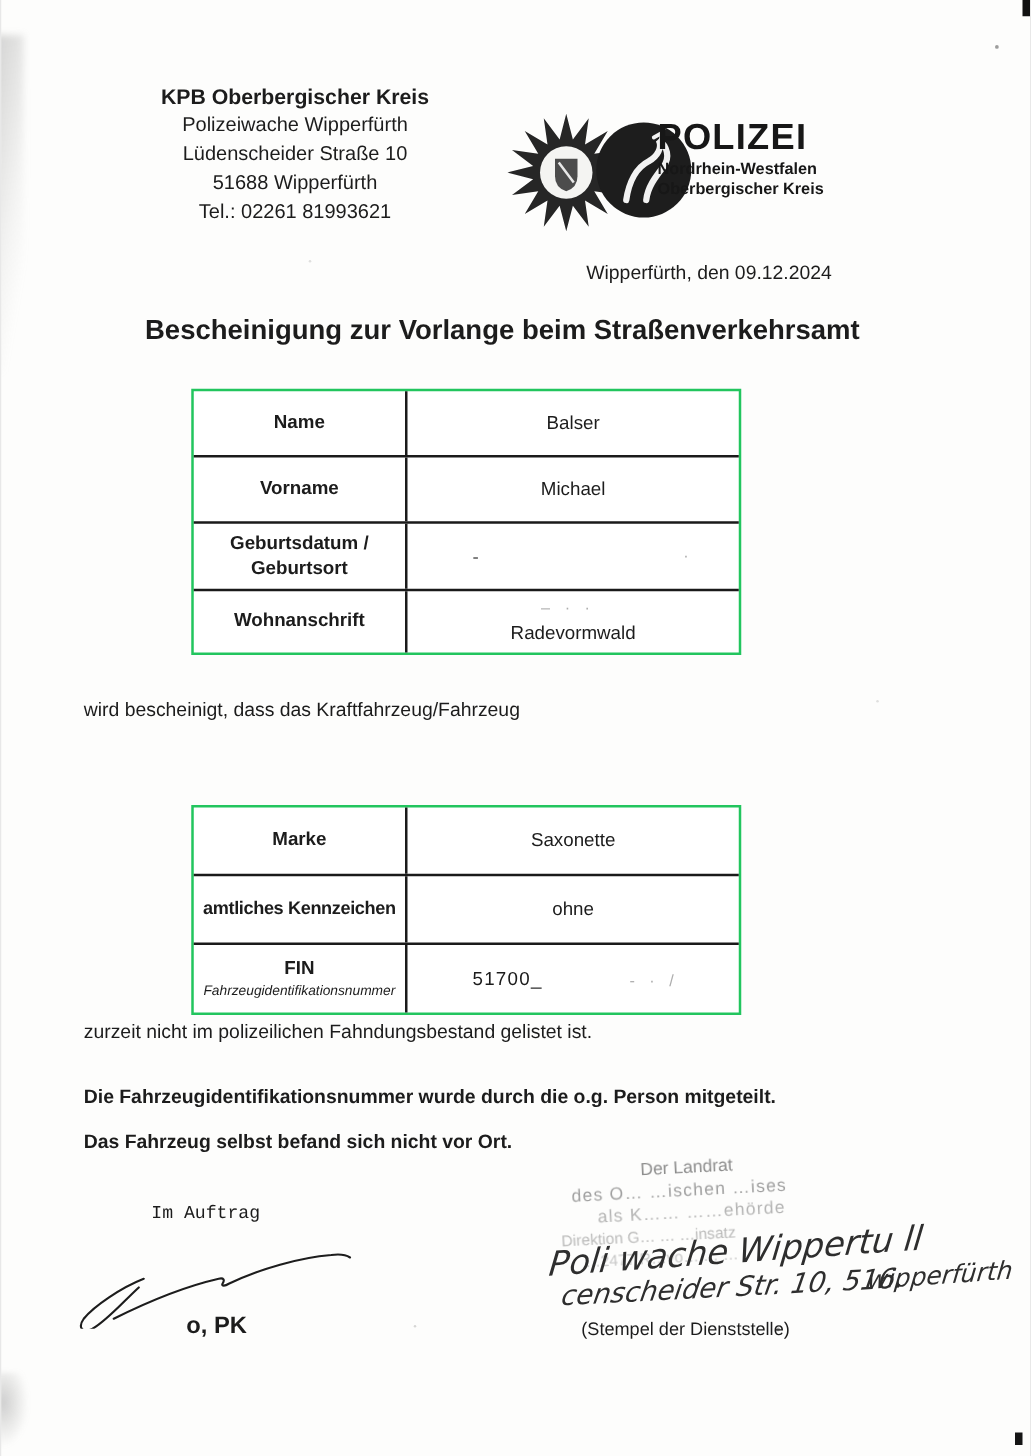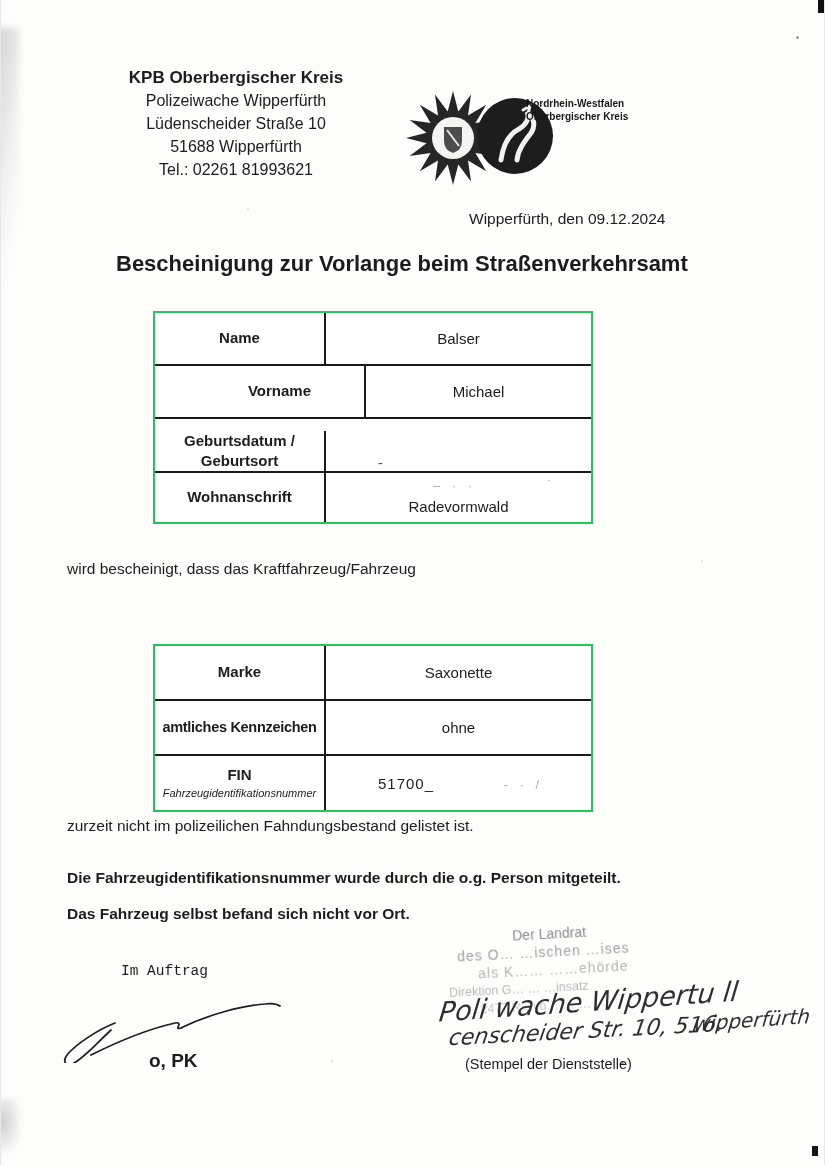--- a/index.html
+++ b/index.html
@@ -9,21 +9,21 @@
     font-family:"Liberation Sans", sans-serif; color:#1c1c1c;
   }
   
   .sender { position:absolute; left:80px; top:66px; width:310px; text-align:center;
             font-size:16px; line-height:23px; }
   .sender .l1 { font-weight:bold; font-size:17px; }
   .logo { position:absolute; left:402px; top:86px; width:300px; height:105px; }
   .logo svg { position:absolute; left:0; top:2px; }
   .logo-text { position:absolute; left:123px; top:10px; line-height:1; }
   .logo-title { font-weight:bold; font-size:29px; letter-spacing:1px; color:#171717; }
-  .logo-sub { font-weight:bold; font-size:10px; margin-top:3px; color:#171717; }
+  .logo-sub { font-weight:bold; font-size:13px; margin-top:3px; color:#171717; }
   .dateline { position:absolute; left:468px; top:210px; font-size:15.5px; }
   .doc-title { position:absolute; left:115px; top:251px; font-size:22px; font-weight:bold; }
   
   .tbl { position:absolute; left:152px; width:436px; border:2px solid #22c55e; background:#fff; }
   .trow { display:flex; border-top:2px solid #1a1a1a; }
   .trow:first-child { border-top:none; }
   .tlabel { width:171px; border-right:2px solid #1a1a1a; display:flex; flex-direction:column;
             align-items:center; justify-content:center; font-weight:bold; font-size:15px;
             text-align:center; line-height:1.35; padding:0 2px; box-sizing:border-box; }
   .tval { flex:1; display:flex; align-items:center; justify-content:center;
@@ -92,39 +92,40 @@
     <svg width="160" height="100" viewBox="0 0 160 100">
       <polygon fill="#262626" points="97,50 76.5,55.3 93.4,68 72.4,65 83.2,83.2 65,72.4 68,93.4 55.3,76.5 50,97 44.7,76.5 32,93.4 35,72.4 16.8,83.2 27.6,65 6.6,68 23.5,55.3 3,50 23.5,44.7 6.6,32 27.6,35 16.8,16.8 35,27.6 32,6.6 44.7,23.5 50,3 55.3,23.5 68,6.6 65,27.6 83.2,16.8 72.4,35 93.4,32 76.5,44.7"></polygon>
       <circle cx="50" cy="50" r="21" fill="#f4f4f2"></circle>
       <path d="M41,39 h18 v14 q0,9 -9,12 q-9,-3 -9,-12 z" fill="#4c4c4c"></path>
       <path d="M44,42 l12,16" stroke="#e8e8e8" stroke-width="2" fill="none"></path>
       <circle cx="112" cy="48" r="38" fill="#1d1d1d"></circle>
       <path d="M98,72 C100,58 106,46 116,41 C123,37 127,30 124,24 C131,29 133,38 128,45 C121,54 115,62 114,72" stroke="#f2f2f2" stroke-width="5" fill="none" stroke-linecap="round"></path>
       <path d="M120,22 l7,-4 l-2,8" stroke="#f2f2f2" stroke-width="3" fill="none" stroke-linecap="round"></path>
     </svg>
     <div class="logo-text">
+      <div class="logo-title">POLIZEI</div>
       <div class="logo-sub">Nordrhein-Westfalen</div>
       <div class="logo-sub">Oberbergischer Kreis</div>
     </div>
   </div>
 
   <div class="dateline">Wipperfürth, den  09.12.2024</div>
 
   <div class="doc-title">Bescheinigung zur Vorlange beim Straßenverkehrsamt</div>
 
   <div class="tbl" style="top:311px;">
     <div class="trow" style="height:51px;">
       <div class="tlabel">Name</div>
       <div class="tval">Balser</div>
     </div>
-    <div class="trow" style="height:51px;padding-left:40px;">
+    <div class="trow" style="height:51px;">
       <div class="tlabel">Vorname</div>
       <div class="tval">Michael</div>
     </div>
-    <div class="trow" style="height:52px;align-items:flex-end;">
+    <div class="trow" style="height:52px;">
       <div class="tlabel">
           <span class="narrow">Geburtsdatum / Geburtsort</span>
         </div>
       <div class="tval left" style="color:#555;">
         <span>-</span>
         <span class="faint" style="right:36px; top:18px;">·</span>
       </div>
     </div>
     <div class="trow" style="height:49px;">
       <div class="tlabel">Wohnanschrift</div>

